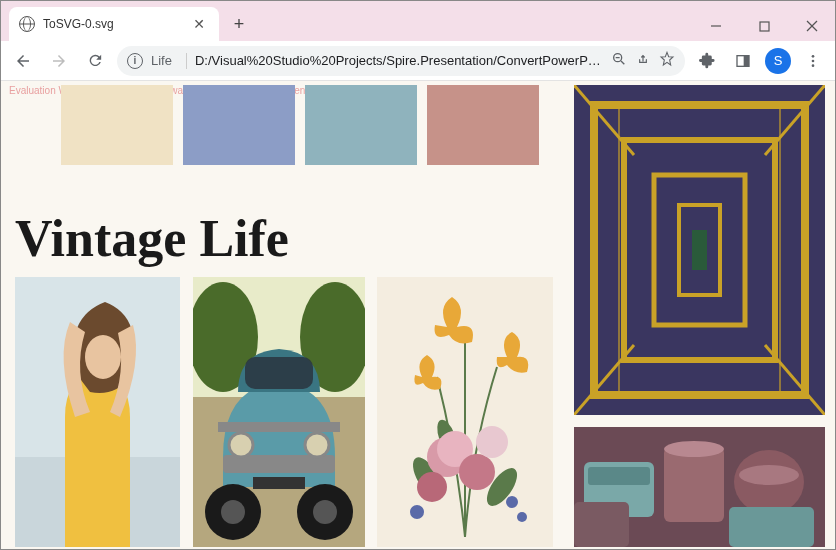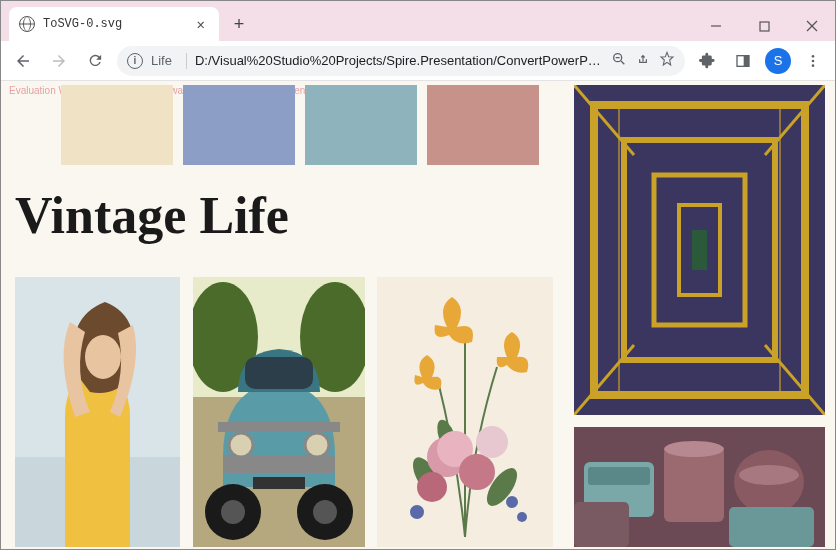--- a/index.html
+++ b/index.html
@@ -23,21 +23,20 @@
       display: flex;
       align-items: center;
       background: #fff;
       height: 34px;
       padding: 10px 10px;
       border-radius: 8px 8px 0 0;
       min-width: 210px;
       gap: 8px;
       font-size: 12px;
       color: #333;
-      font-family: Liberation Mono, monospace;
     }
     .tab .globe { width: 16px; height: 16px; border: 1.5px solid #555; border-radius: 50%; position: relative; }
     .tab .globe::before { content: ""; position: absolute; left: 50%; top: 0; bottom: 0; width: 6px; border: 1.5px solid #555; border-radius: 50%; transform: translateX(-50%); border-top: none; border-bottom: none;}
     .tab .globe::after { content:""; position:absolute; top:50%; left:0; right:0; border-top:1.5px solid #555; transform:translateY(-50%);}
     .tab .title { flex: 1; }
     .tab .close { font-size: 14px; color: #555; cursor: pointer; padding: 2px 4px; }
     .newtab { width: 28px; height: 28px; display:flex; align-items:center; justify-content:center; color:#444; font-size:18px; margin-left:6px; margin-bottom:3px; cursor:pointer; }
     .window-controls { margin-left: auto; display: flex; gap: 2px; }
     .win-btn { width: 46px; height: 30px; display:flex; align-items:center; justify-content:center; color:#555; cursor:pointer; }
     
@@ -79,21 +78,21 @@
     .watermark {
       position:absolute; top:4px; left:8px;
       font-size:10px; color:#e8a0a0;
     }
     .swatches {
       position:absolute; top:4px; left:60px;
       display:flex; gap:10px;
     }
     .swatch { width:112px; height:80px; }
     .heading {
-      position:absolute; top:105px; left:14px;
+      position:absolute; top:128px; left:14px;
       font-family: "Times New Roman", Georgia, serif;
       font-size:52px; font-weight:bold;
       color:#1a1a1a;
     }
     
     .img { position:absolute; background:#ccc; overflow:hidden; }
     .img svg { width:100%; height:100%; display:block; }
     .img-stair { top:4px; right:10px; width:251px; height:330px; }
     .img-woman { top:196px; left:14px; width:165px; height:270px; }
     .img-truck { top:196px; left:192px; width:172px; height:270px; }

